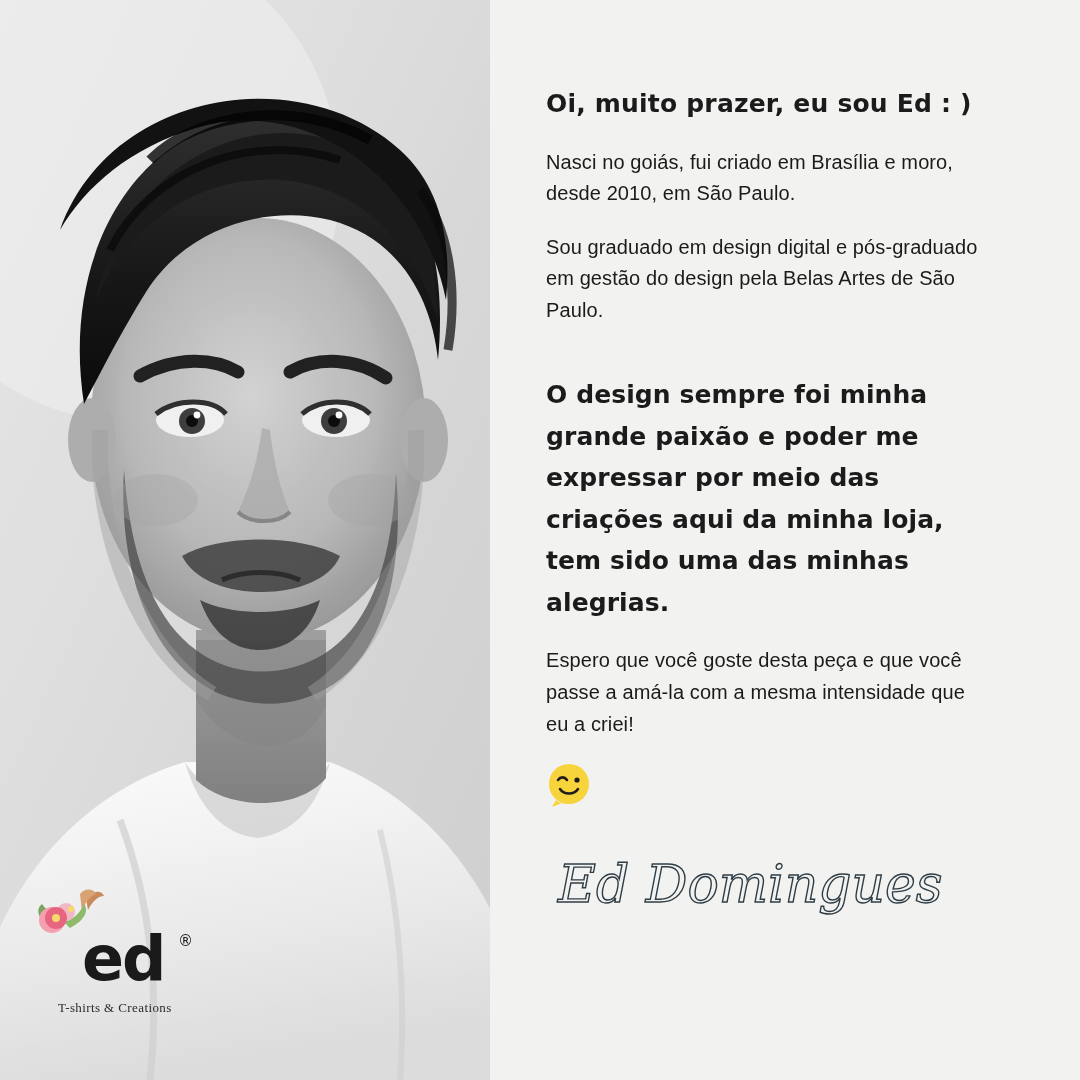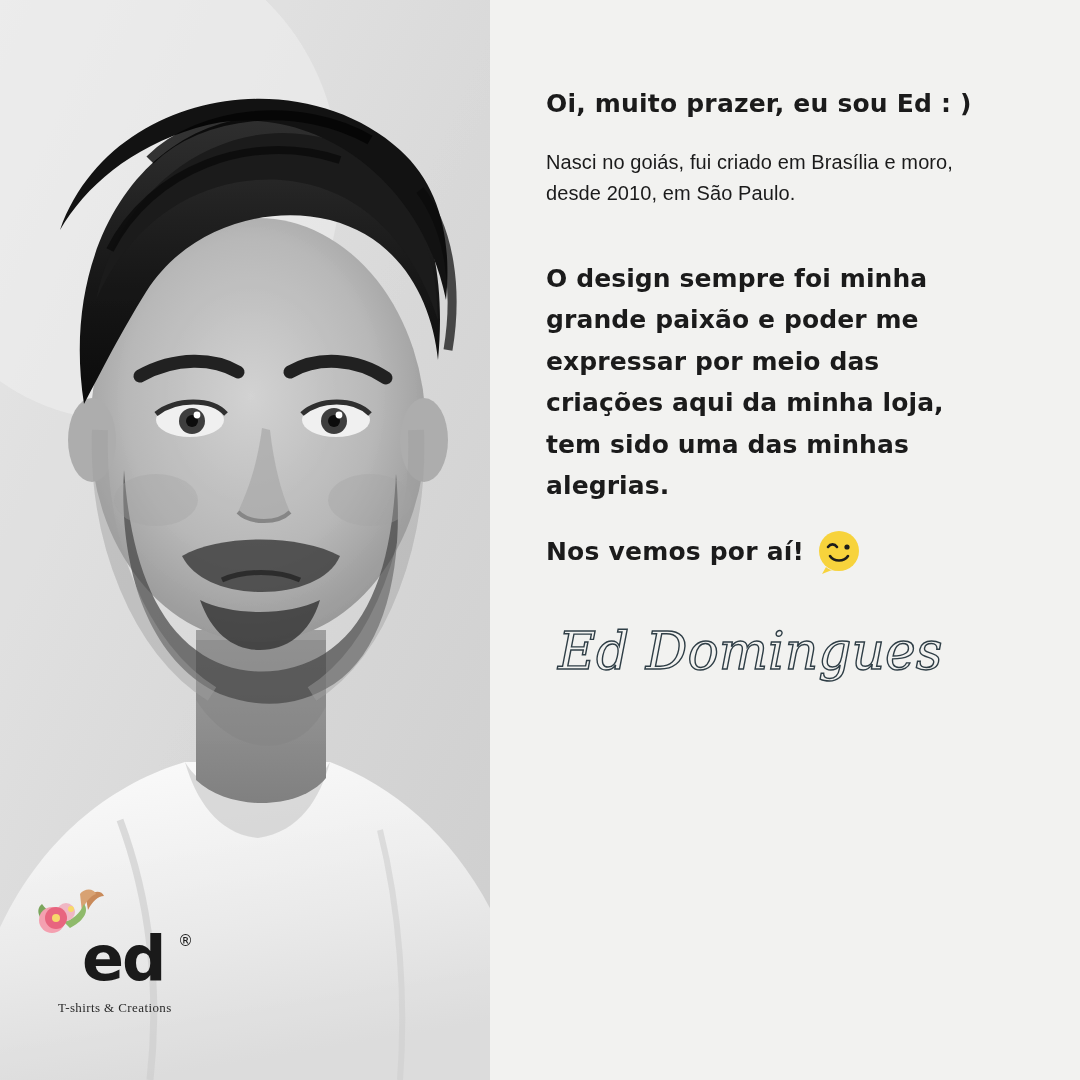--- a/index.html
+++ b/index.html
@@ -257,24 +257,25 @@
       <div class="logo-ed">ed</div>
       <div class="logo-reg">®</div>
       <div class="logo-tag">T-shirts &amp; Creations</div>
     </div>
   </div>
 
   <div class="text-panel">
     <h1 class="headline">Oi, muito prazer, eu sou Ed : )</h1>
 
     <p class="para">Nasci no goiás, fui criado em Brasília e moro, desde 2010, em São Paulo.</p>
+    <p class="para">Sou graduado em design digital e pós-graduado em gestão do design pela Belas Artes de São Paulo.</p>
     <p class="para bold">O design sempre foi minha grande paixão e poder me expressar por meio das criações aqui da minha loja, tem sido uma das minhas alegrias.</p>
+    <p class="para">Espero que você goste desta peça e que você passe a amá-la com a mesma intensidade que eu a criei!</p>
 
     <div class="closing-row">
-      <span class="closing-text">Nos vemos por aí!</span>
       <svg class="emoji" viewBox="0 0 46 46" aria-hidden="true">
         <circle cx="23" cy="22" r="20" fill="#f7d33c"></circle>
         <path d="M23 42 C 16 42, 12 40, 10 38 L 6 45 L 16 41 Z" fill="#f7d33c"></path>
         <path d="M12 18 C 14.5 14.5, 18.5 14.5, 21 18" stroke="#1d1d1b" stroke-width="2.6" fill="none" stroke-linecap="round"></path>
         <circle cx="31" cy="18" r="2.6" fill="#1d1d1b"></circle>
         <path d="M14 27 C 18 33, 28 33, 32 27" stroke="#1d1d1b" stroke-width="2.6" fill="none" stroke-linecap="round"></path>
       </svg>
     </div>
 
     <svg class="signature" viewBox="0 0 400 90" aria-hidden="true">

